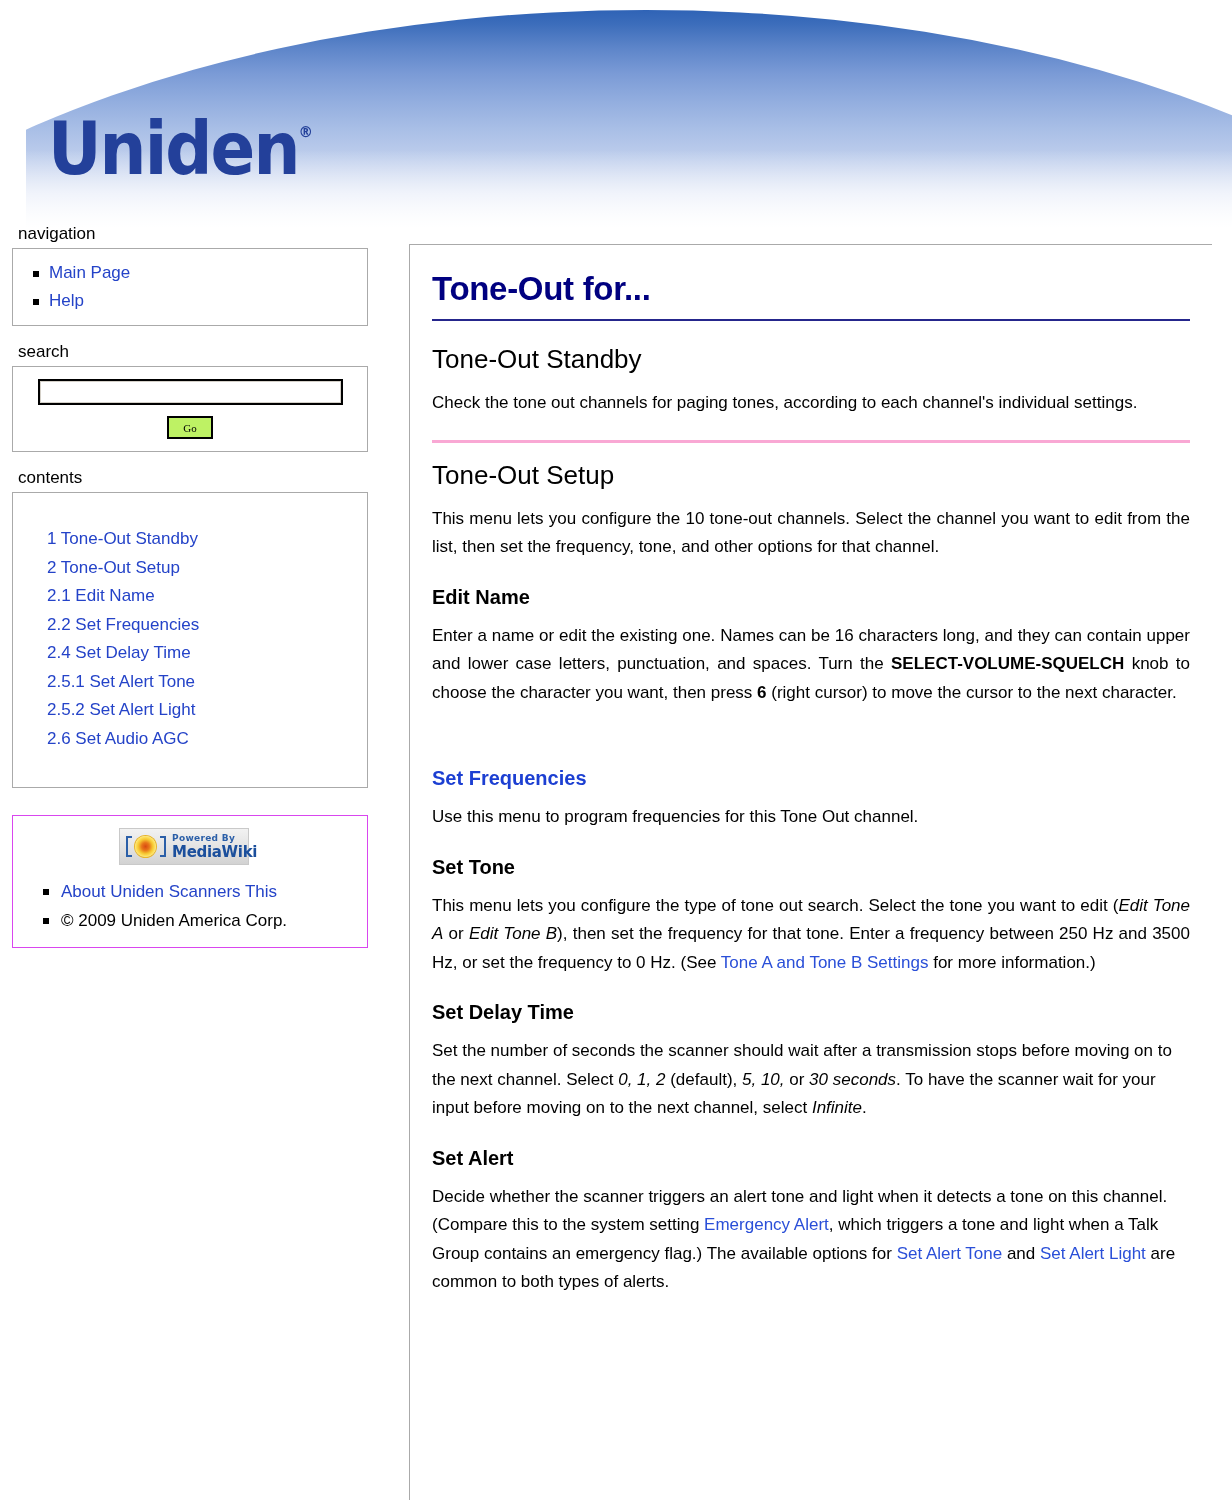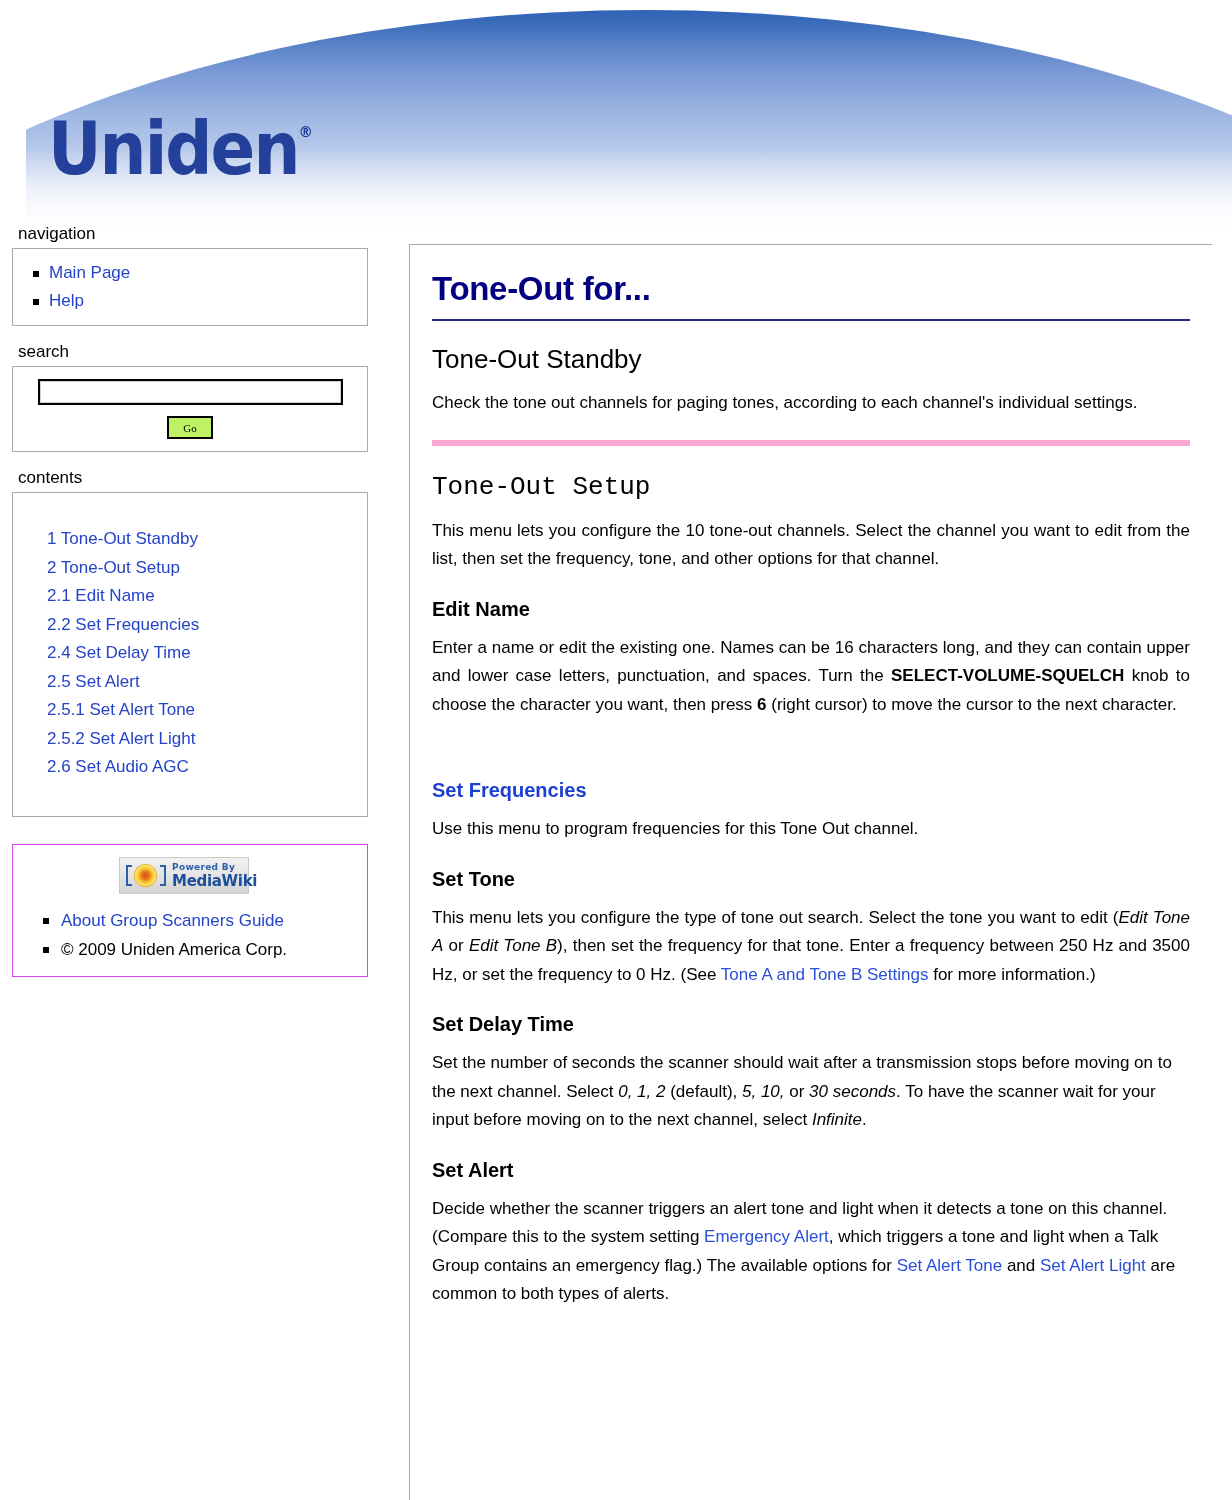--- a/index.html
+++ b/index.html
@@ -268,24 +268,23 @@
   }
   h2.sec {
     font-size: 26px;
     font-weight: normal;
     color: #000000;
     margin: 22px 0 0 0;
     padding: 0 0 2px 0;
     line-height: 32px;
   }
   h2.sec.ruled {
-    border-top: 6px solid #f9a8d4;
-    padding-top: 25px;
+    border-top: 3px solid #f9a8d4;
+    padding-top: 16px;
     margin-top: 22px;
-    font-family: Liberation Mono, monospace;
   }
   h3.sub {
     font-size: 20px;
     font-weight: bold;
     color: #000000;
     margin: 22px 0 0 0;
     line-height: 26px;
   }
   h3.sub.linkish {
     color: #1c3fd2;
@@ -339,40 +338,39 @@
 
   <div id="contents-portlet">
     <div class="portlet-title">contents</div>
     <div class="portlet-body">
       <ul id="toc-list">
         <li><a class="wlink" href="#">1 Tone-Out Standby</a></li>
         <li><a class="wlink" href="#">2 Tone-Out Setup</a></li>
         <li><a class="wlink" href="#">2.1 Edit Name</a></li>
         <li><a class="wlink" href="#">2.2 Set Frequencies</a></li>
         <li><a class="wlink" href="#">2.4 Set Delay Time</a></li>
-        <li><a class="wlink" href="#">2.5 Set Alert</a></li>
         <li><a class="wlink" href="#">2.5.1 Set Alert Tone</a></li>
         <li><a class="wlink" href="#">2.5.2 Set Alert Light</a></li>
         <li><a class="wlink" href="#">2.6 Set Audio AGC</a></li>
       </ul>
     </div>
   </div>
 
   <div id="footer-portlet">
     <div id="mw-logo-wrap">
       <span id="mw-logo">
         <span id="mw-bracket-l"></span>
         <span id="mw-sun"></span>
         <span id="mw-bracket-r"></span>
         <span id="mw-text-top">Powered By</span>
         <span id="mw-text-bottom">MediaWiki</span>
       </span>
     </div>
     <ul id="footer-list">
-      <li><a class="wlink" href="#">About Group Scanners Guide</a></li>
+      <li><a class="wlink" href="#">About Uniden Scanners This</a></li>
       <li><span>© 2009 Uniden America Corp.</span></li>
     </ul>
   </div>
 
 </div>
 
 <div id="content">
 
   <h1 id="page-title">Tone-Out for...</h1>
 

